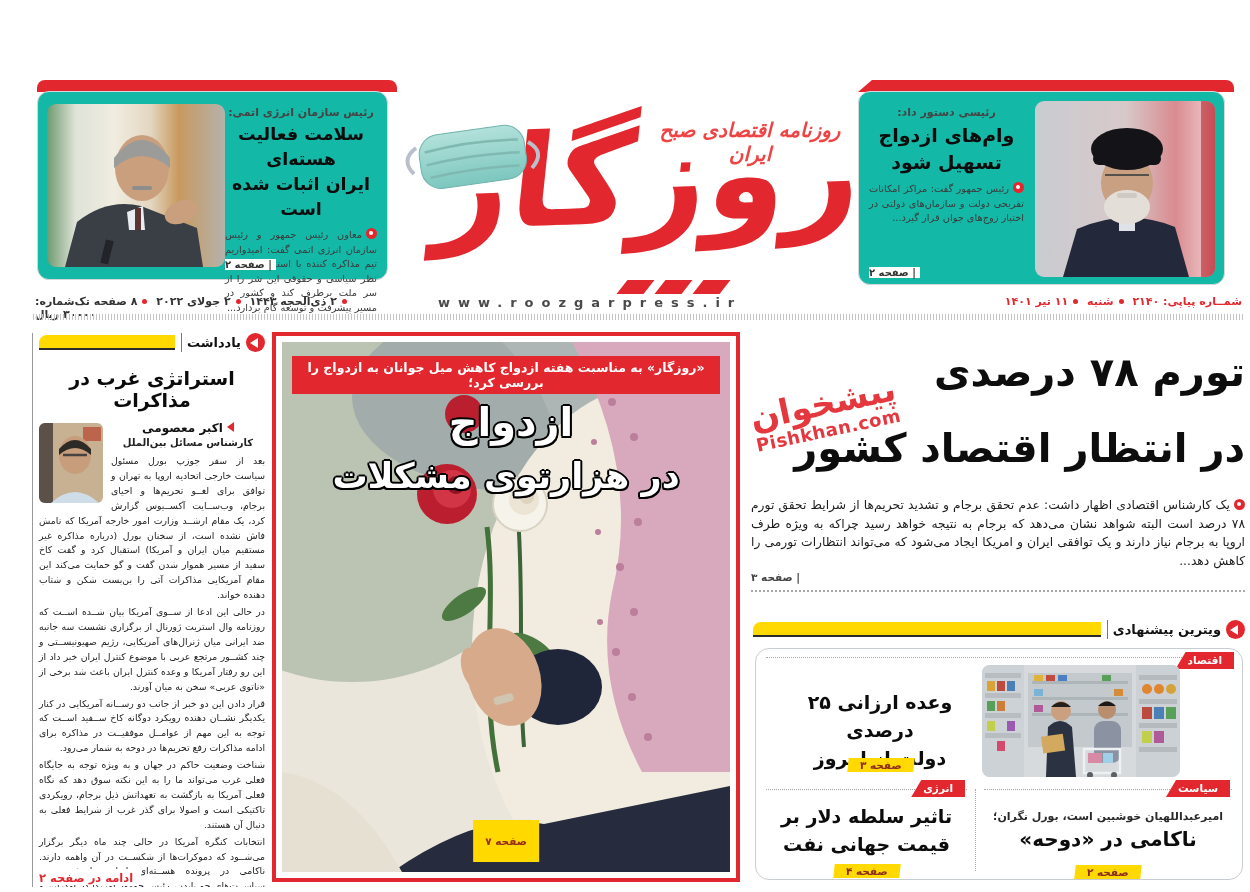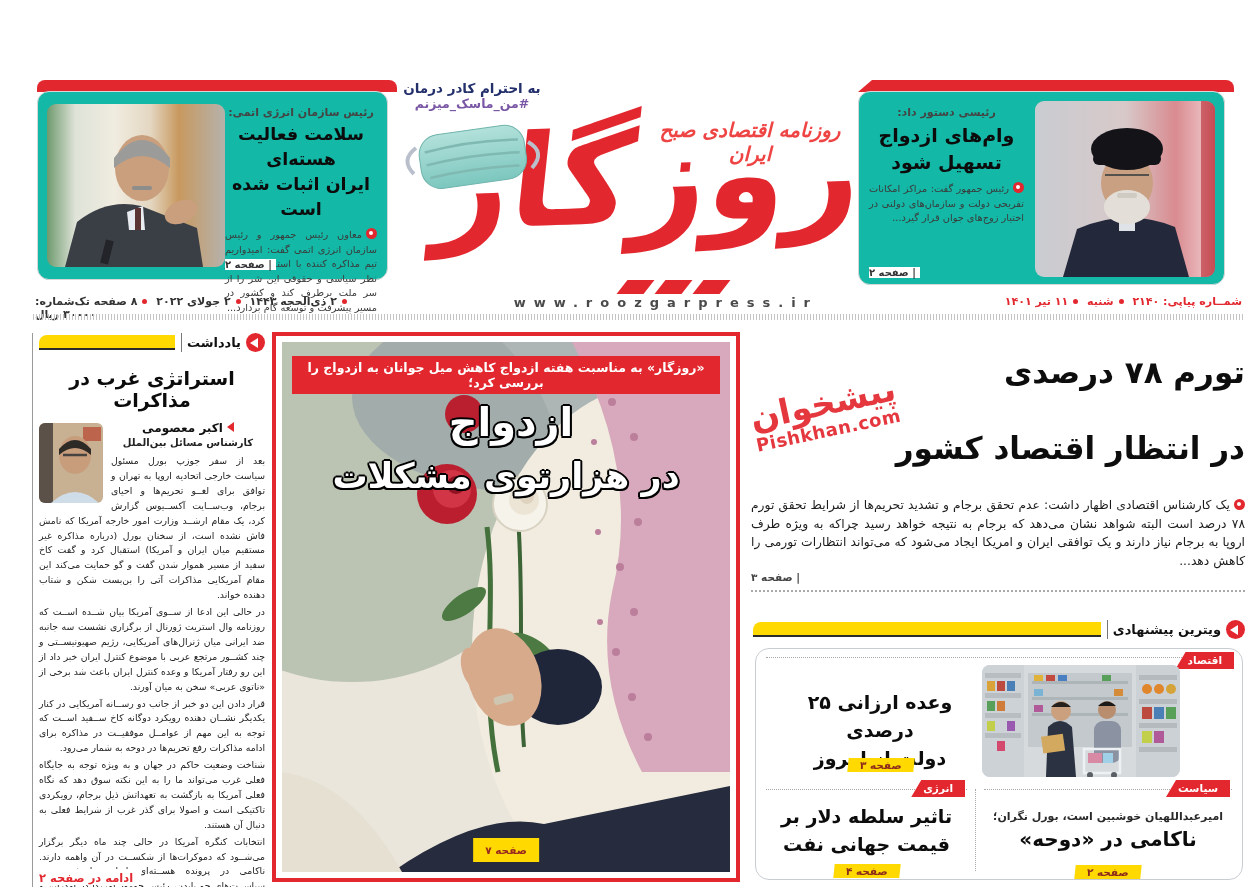--- a/index.html
+++ b/index.html
@@ -41,21 +41,21 @@
   .mcard-right .mtitle{font-size:19px;line-height:27px;}
   .mbody{font-size:9.8px;line-height:14.6px;color:#3a3a3a;text-align:justify;margin-top:6px;}
   .pgref{position:absolute;bottom:2px;left:0;font-size:10px;font-weight:bold;color:#333;background:#fff;padding-right:4px;}
   .bullet{display:inline-block;width:11px;height:11px;border-radius:50%;background:var(--red);margin-left:4px;vertical-align:-1px;position:relative;}
   .bullet::after{content:"";position:absolute;left:3px;top:3px;width:4px;height:4px;border-radius:50%;background:#fff;}
 
   
   .dateline{position:absolute;top:295px;left:0;width:1250px;height:17px;font-size:11px;}
   .dl-left{position:absolute;right:868px;left:35px;top:0;color:#333;font-weight:bold;text-align:left;direction:rtl;}
   .dl-right{position:absolute;right:8px;top:0;color:var(--red);font-weight:bold;}
-  .dl-site{position:absolute;left:438px;top:0;width:380px;text-align:right;direction:ltr;letter-spacing:8px;color:#4a4a4a;font-weight:bold;font-size:13px;}
+  .dl-site{position:absolute;left:438px;top:0;width:380px;text-align:left;direction:ltr;letter-spacing:8px;color:#4a4a4a;font-weight:bold;font-size:13px;}
   .dot{display:inline-block;width:5px;height:5px;border-radius:50%;background:var(--red);margin:0 5px 1px;}
   .ticks{position:absolute;left:33px;top:314px;width:1212px;height:6px;
     background:repeating-linear-gradient(90deg,#c4c4c4 0 1px,transparent 1px 3px);}
 
   
   .note{position:absolute;left:32px;top:333px;width:235px;height:554px;border-left:1px solid #9a9a9a;padding:0 2px 0 6px;overflow:hidden;}
   .sec-head{display:flex;align-items:center;height:19px;}
   .sec-icon{width:19px;height:19px;border-radius:50%;background:var(--red);position:relative;flex:none;}
   .sec-icon::after{content:"";position:absolute;left:4px;top:4.5px;border-top:5px solid transparent;border-bottom:5px solid transparent;border-right:8px solid #fff;}
   .sec-label{font-size:13px;font-weight:bold;color:#111;margin:0 5px;white-space:nowrap;}
@@ -71,26 +71,26 @@
 
   
   .feature{position:absolute;left:272px;top:332px;width:468px;height:550px;border:4px solid var(--red);background:#fff;padding:6px;}
   .feature .photo{position:relative;width:100%;height:100%;overflow:hidden;background:#eae6dc;}
   .feature svg{position:absolute;inset:0;}
   .f-banner{position:absolute;top:14px;left:10px;right:10px;background:var(--red);color:#fff;font-size:12.5px;font-weight:bold;text-align:center;padding:4px 4px;}
   .f-title{position:absolute;top:52px;left:0;right:0;text-align:center;color:#fff;font-weight:bold;
     text-shadow:2px 0 0 #000,-2px 0 0 #000,0 2px 0 #000,0 -2px 0 #000,1.5px 1.5px 0 #000,-1.5px -1.5px 0 #000,1.5px -1.5px 0 #000,-1.5px 1.5px 0 #000;}
   .f-title .t1{font-size:40px;line-height:56px;padding-left:10px;}
   .f-title .t2{font-size:35px;line-height:52px;}
-  .f-tab{position:absolute;bottom:10px;left:50%;transform:translateX(-50%);background:var(--yellow);color:#9a2b1e;font-size:10.5px;font-weight:bold;padding:6px 12px;}
+  .f-tab{position:absolute;bottom:10px;left:50%;transform:translateX(-50%);background:var(--yellow);color:#9a2b1e;font-size:10.5px;font-weight:bold;padding:15px 12px;}
 
   
   .lead{position:absolute;right:5px;top:334px;width:494px;}
   .lead-kicker{font-size:17px;font-weight:bold;color:var(--red);text-align:right;}
-  .lead-title{font-size:31px;line-height:76px;font-weight:bold;color:#0d0d0d;text-align:right;letter-spacing:-1px;white-space:nowrap;}
+  .lead-title{font-size:40px;line-height:76px;font-weight:bold;color:#0d0d0d;text-align:right;letter-spacing:-1px;white-space:nowrap;}
   .watermark{position:absolute;left:0;top:52px;transform:rotate(-12deg);color:var(--red);opacity:.92;text-align:center;z-index:3;}
   .watermark .wfa{font-size:34px;font-weight:bold;line-height:34px;}
   .watermark .wen{font-size:18px;font-weight:bold;direction:ltr;letter-spacing:.5px;}
   .lead-body{margin-top:10px;font-size:12.3px;line-height:18.6px;color:#1c1c1c;text-align:justify;}
   .lead-ref{font-size:10.5px;font-weight:bold;color:#444;text-align:left;margin-top:1px;}
   .lead-sep{border-top:2px dotted #a9a9a9;margin-top:7px;}
 
   
   .showcase{position:absolute;left:753px;top:620px;width:492px;height:264px;}
   .sc-box{position:absolute;top:28px;left:2px;right:2px;height:232px;border:1.5px solid #c8cdd2;border-radius:14px;background:#fff;padding:8px 10px;}
@@ -120,24 +120,20 @@
   <div class="bar bar-left"></div>
   <div class="bar bar-right"></div>
   <div class="logo-stripe" style="left:622px"></div>
   <div class="logo-stripe" style="left:660px"></div>
   <div class="logo-stripe" style="left:698px"></div>
 
   <div class="logo">
       <span>روزگار</span>
     </div>
   <div class="tagline">روزنامه اقتصادی صبح ایران</div>
-  <div class="mask-note">
-    <div class="l1">به احترام کادر درمان</div>
-    <div class="l2">#من_ماسک_میزنم</div>
-  </div>
   <svg class="mask-svg" width="152" height="80" viewBox="0 0 152 80">
     <defs>
         <linearGradient id="mg" x1="0" y1="0" x2="0" y2="1">
       <stop offset="0" stop-color="#b2e1da"></stop>
           <stop offset="1" stop-color="#7cc7bf"></stop>
         </linearGradient>
       </defs>
     <path d="M20,30 Q4,42 18,56" stroke="#b9c0cc" stroke-width="4" fill="none"></path>
     <path d="M132,24 Q150,34 136,50" stroke="#b9c0cc" stroke-width="4" fill="none"></path>
     <g transform="rotate(-8 76 40)">

